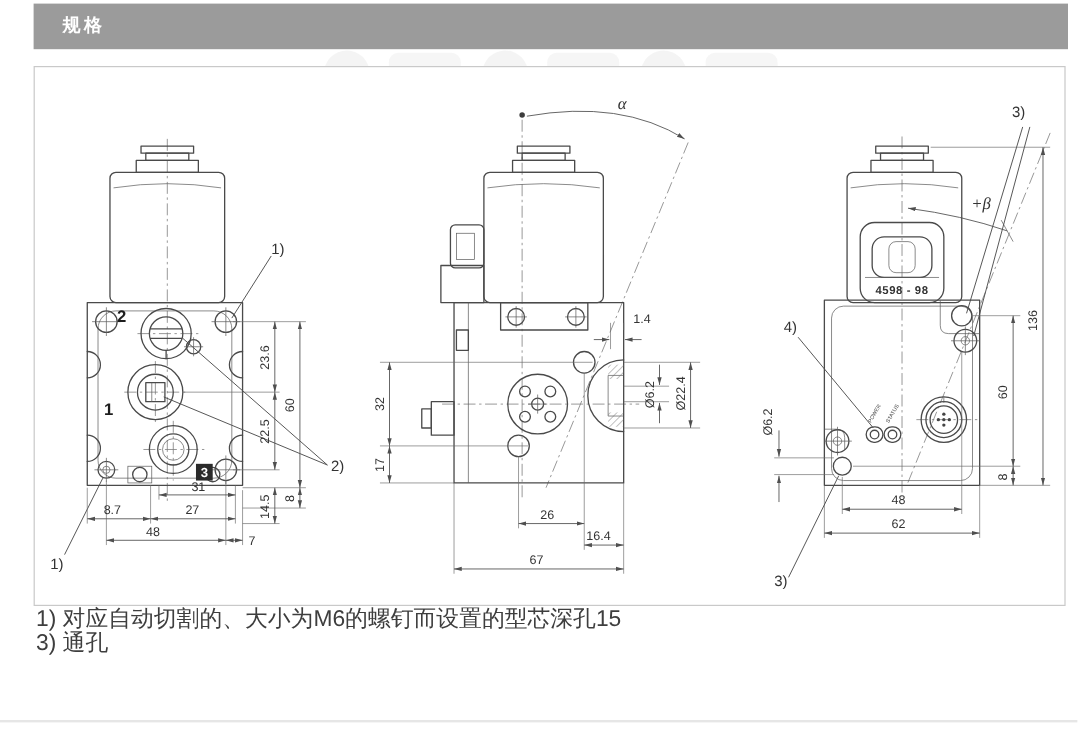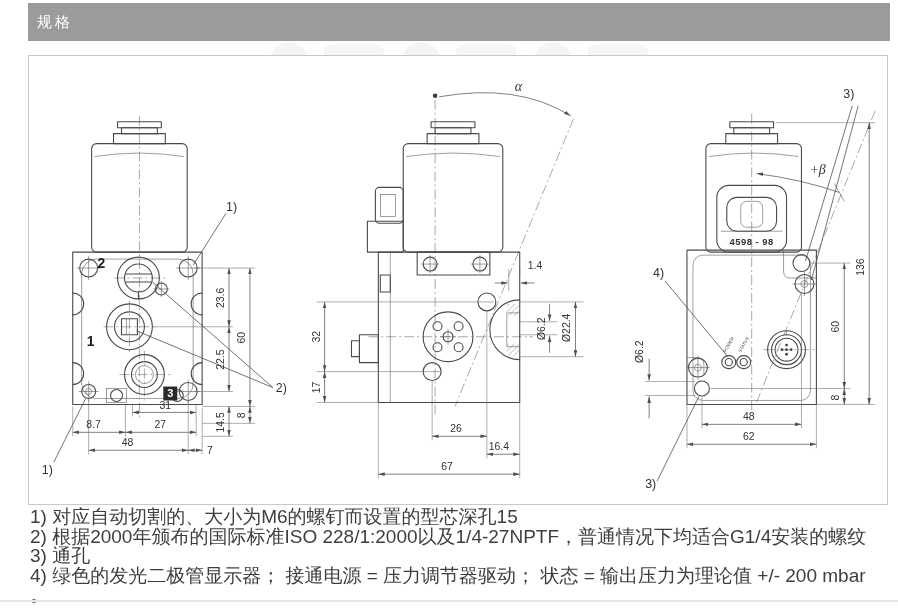--- a/index.html
+++ b/index.html
@@ -3,21 +3,21 @@
 <meta charset="utf-8">
 <style>
   html,body{margin:0;padding:0;}
   body{
     width:898px;height:610px;position:relative;overflow:hidden;
     background:#ffffff;font-family:"Liberation Sans",sans-serif;
   }
   .header{
     position:absolute;left:28px;top:3px;width:862px;height:38px;
     background:#9b9b9b;color:#ffffff;box-sizing:border-box;
-    font-size:15px;font-weight:normal;line-height:38px;padding-left:9px;
+    font-size:15px;font-weight:bold;line-height:38px;padding-left:24px;
     letter-spacing:3px;
   }
   .watermark{
     position:absolute;left:270px;top:40px;width:400px;height:17px;
     overflow:hidden;opacity:.55;pointer-events:none;
   }
   .wm-blob{
     display:inline-block;width:38px;height:38px;border-radius:50%;
     background:#ececec;margin-right:16px;vertical-align:top;margin-top:2px;
   }
@@ -314,18 +314,16 @@
     <text class="dt" x="722" y="386" text-anchor="middle">62</text>
 
     <path class="ldr" d="M630,427 L672,342"></path>
     <text class="ct" x="618" y="434">3)</text>
   </g>
 </svg>
 </div>
 
 <div class="footnotes">
   <div>1) 对应自动切割的、大小为M6的螺钉而设置的型芯深孔15</div>
-  <div>2) 根据2000年颁布的国际标准ISO 228/1:2000以及1/4-27NPTF，普通情况下均适合G1/4安装的螺纹</div>
   <div>3) 通孔</div>
-  <div>4) 绿色的发光二极管显示器； 接通电源 = 压力调节器驱动； 状态 = 输出压力为理论值 +/- 200 mbar 。</div>
 </div>
 
 <div class="bottom-rule"></div>
 
 </body></html>

